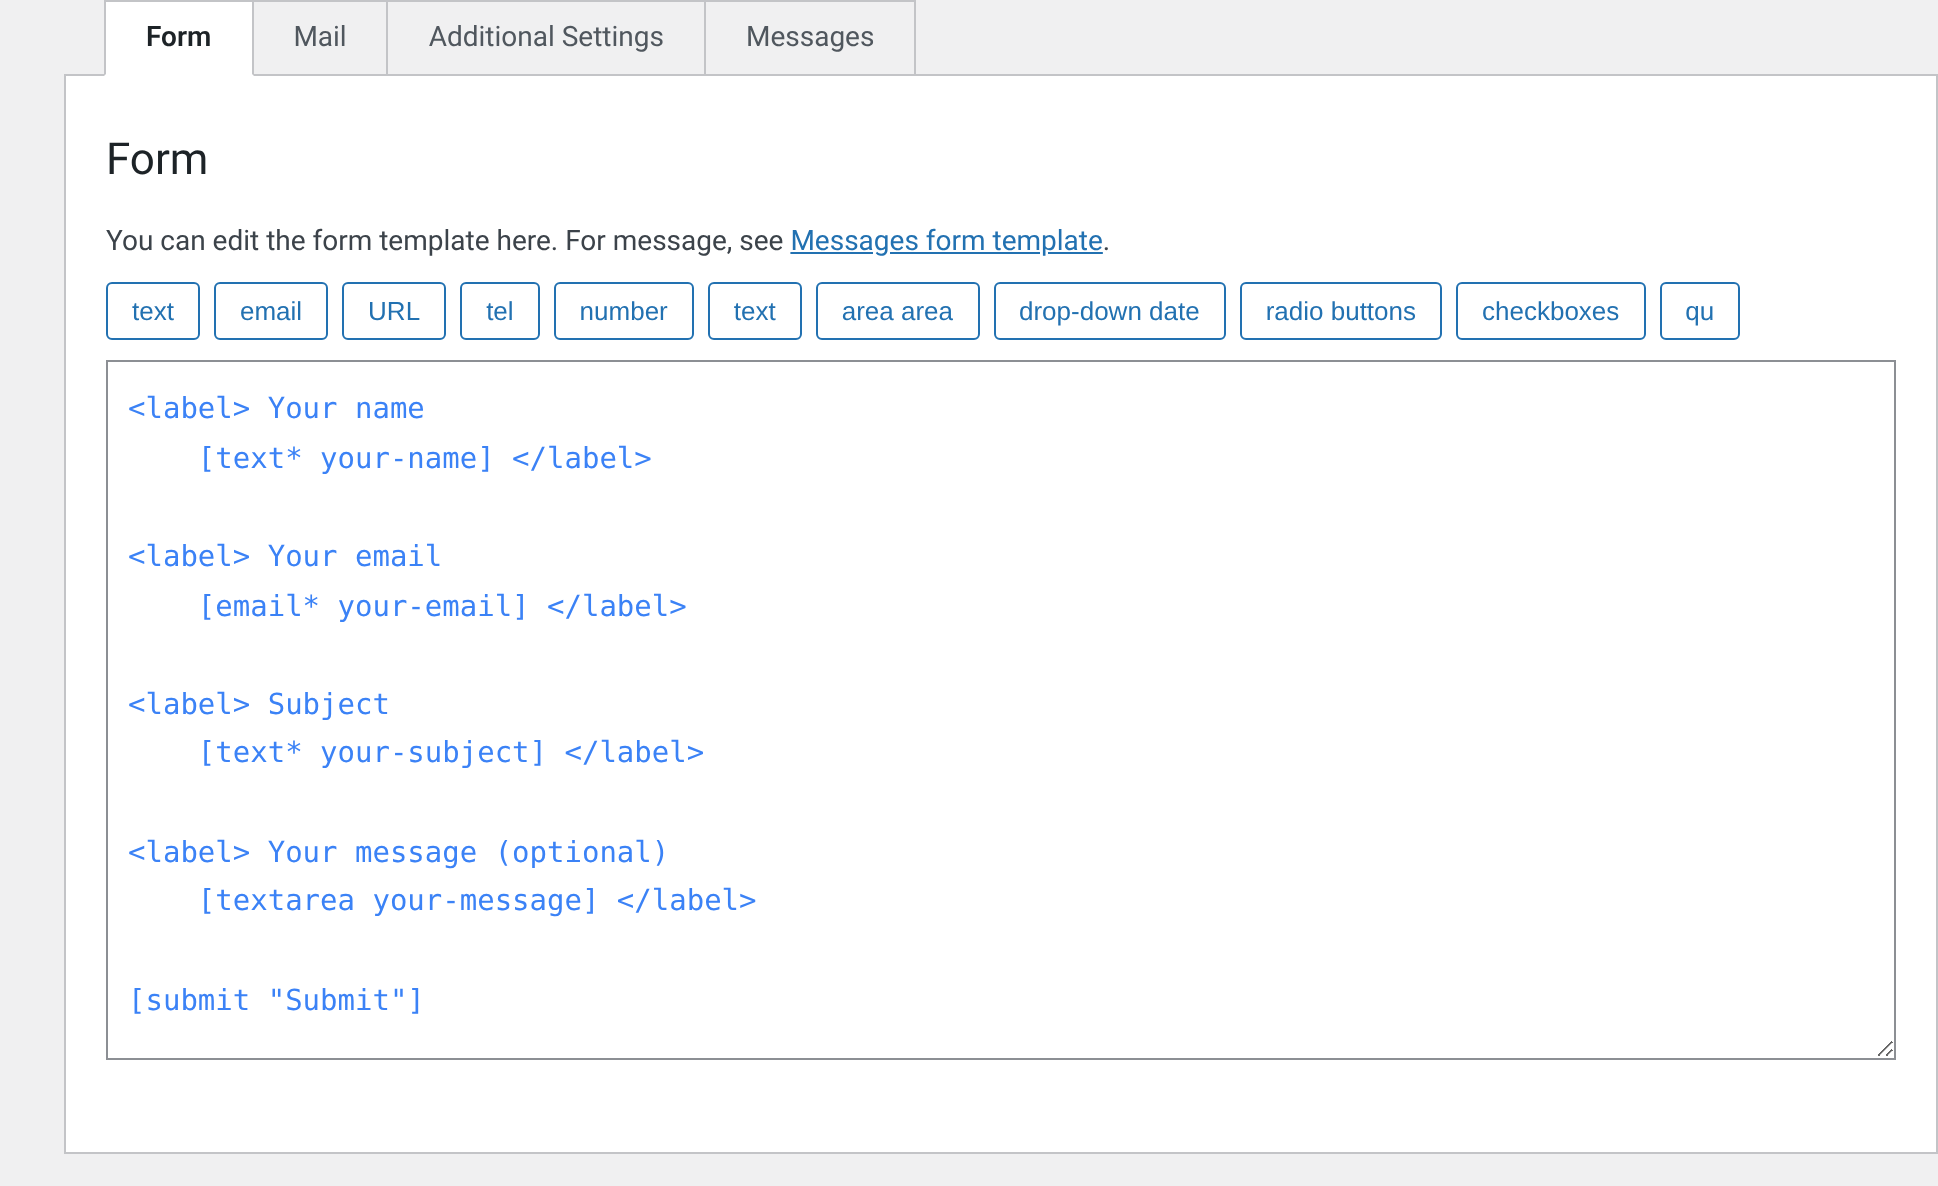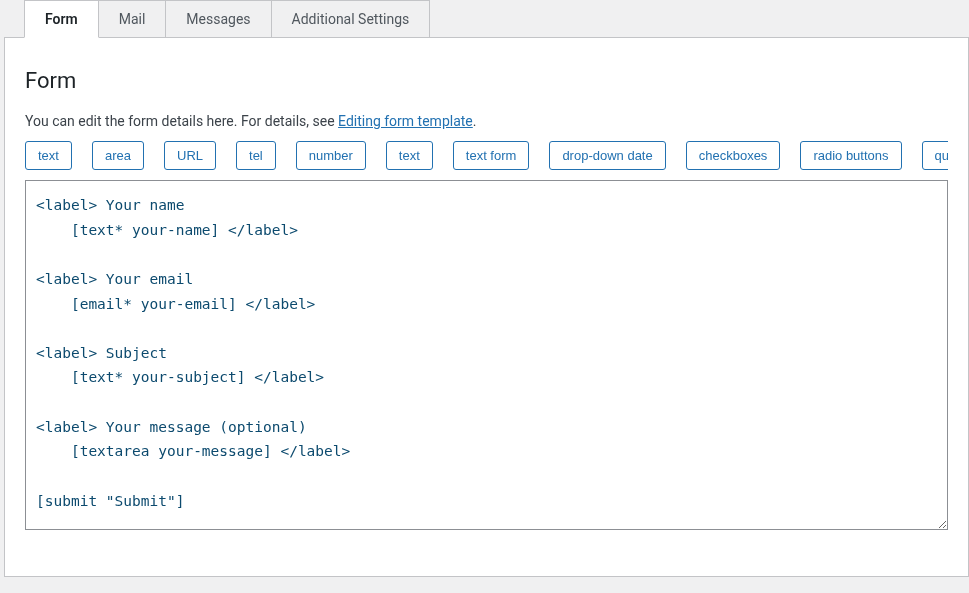--- a/index.html
+++ b/index.html
@@ -9,21 +9,21 @@
     }
     body {
       font-family: -apple-system, BlinkMacSystemFont, "Segoe UI", Roboto, Oxygen-Sans, Ubuntu, Cantarell, "Helvetica Neue", sans-serif;
       background: #f0f0f1;
       width: 969px;
       height: 593px;
       overflow: hidden;
       color: #1d2327;
     }
     .container {
-      padding: 0 0 0 4px;
+      padding: 0 0 0 32px;
     }
     .tabs {
       display: flex;
       margin-left: 20px;
       position: relative;
       z-index: 2;
     }
     .tab {
       padding: 10px 20px;
       background: #f0f0f1;
@@ -66,21 +66,21 @@
       color: #3c434a;
       margin-bottom: 12px;
     }
     .help-text a {
       color: #2271b1;
       text-decoration: underline;
     }
     .tag-buttons {
       display: flex;
       flex-wrap: nowrap;
-      gap: 20px;
+      gap: 7px;
       margin-bottom: 10px;
       overflow: hidden;
     }
     .tag-button {
       border: 1px solid #2271b1;
       background: #fff;
       color: #2271b1;
       padding: 6px 12px;
       font-size: 13px;
       border-radius: 3px;
@@ -90,55 +90,55 @@
     }
     .textarea {
       width: 100%;
       min-height: 350px;
       border: 1px solid #8c8f94;
       padding: 12px 10px;
       font-family: Consolas, Monaco, monospace;
       font-size: 14.5px;
       line-height: 1.7;
       resize: vertical;
-      color: #0c4a6e;
+      color: #3b82f6;
       background: #fff;
       white-space: pre;
       overflow: auto;
     }
   </style>
 </head>
 <body>
 
 <div class="container">
   <div class="tabs">
     <div class="tab active">Form</div>
     <div class="tab">Mail</div>
+    <div class="tab">Additional Settings</div>
     <div class="tab">Messages</div>
-    <div class="tab">Additional Settings</div>
   </div>
 
   <div class="panel">
     <h2 class="section-title">Form</h2>
 
     <p class="help-text">
-      <span>You can edit the form details here. For details, see </span><a href="#">Editing form template</a><span>.</span>
+      <span>You can edit the form template here. For message, see </span><a href="#">Messages form template</a><span>.</span>
     </p>
 
     <div class="tag-buttons">
       <button class="tag-button">text</button>
-      <button class="tag-button">area</button>
+      <button class="tag-button">email</button>
       <button class="tag-button">URL</button>
       <button class="tag-button">tel</button>
       <button class="tag-button">number</button>
       <button class="tag-button">text</button>
-      <button class="tag-button">text form</button>
+      <button class="tag-button">area area</button>
       <button class="tag-button">drop-down date</button>
+      <button class="tag-button">radio buttons</button>
       <button class="tag-button">checkboxes</button>
-      <button class="tag-button">radio buttons</button>
       <button class="tag-button">qu</button>
     </div>
 
     <textarea class="textarea" style="">&lt;label&gt; Your name
     [text* your-name] &lt;/label&gt;
 
 &lt;label&gt; Your email
     [email* your-email] &lt;/label&gt;
 
 &lt;label&gt; Subject

